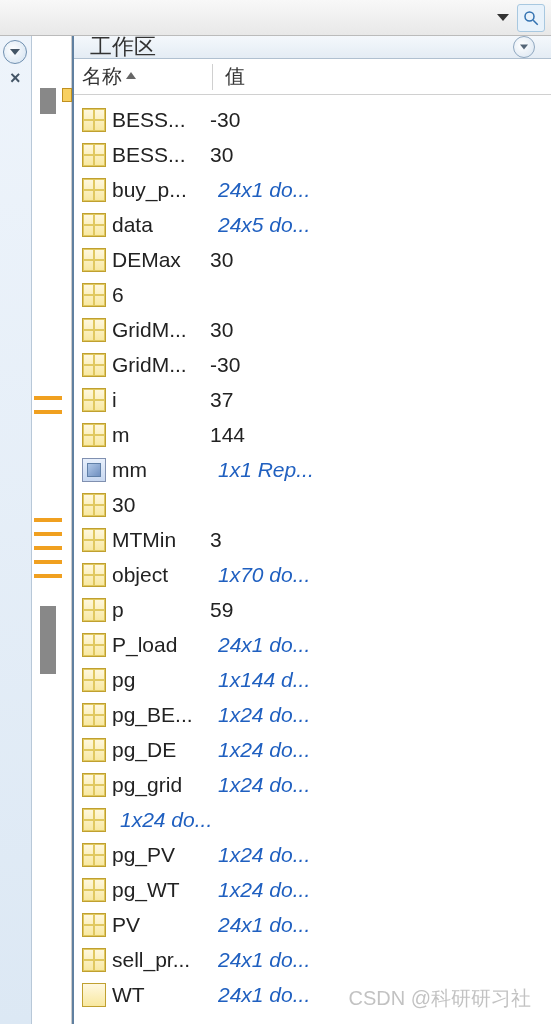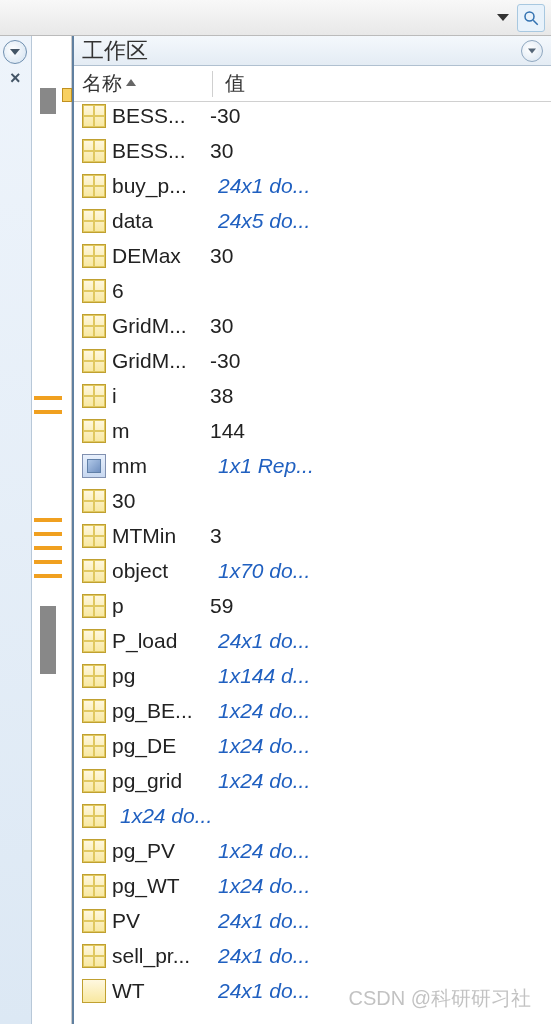--- a/index.html
+++ b/index.html
@@ -17,32 +17,32 @@
 .mm-left { width: 32px; background: linear-gradient(#eef4fb,#dce8f4); border-right: 1px solid #b8c8d8; display: flex; flex-direction: column; align-items: center; padding-top: 4px; gap: 2px; }
 .mm-circle { width: 24px; height: 24px; border: 1px solid #7090b0; border-radius: 50%; background: radial-gradient(circle at 40% 40%, #fff, #d0e0f0); display: flex; align-items: center; justify-content: center; }
 .mm-circle svg { width: 10px; height: 10px; }
 .mm-close { font-size: 18px; color: #456; padding: 2px 4px; cursor: pointer; font-weight: bold; }
 .mm-right { width: 40px; position: relative; }
 .mm-bar { position: absolute; left: 8px; width: 16px; background: #888; }
 .mm-tick { position: absolute; left: 2px; width: 28px; height: 4px; background: #f0a020; }
 .mm-cursor { position: absolute; left: 30px; width: 10px; height: 14px; background: #f8d060; border: 1px solid #c09020; }
 
 .workspace { flex: 1; display: flex; flex-direction: column; border-left: 2px solid #6080a0; }
-.ws-header { height: 30px; background: linear-gradient(#f4f8fc,#e4ecf4); border-bottom: 1px solid #b0c0d0; display: flex; align-items: center; padding: 0 8px; justify-content: space-between; }
+.ws-header { height: 23px; background: linear-gradient(#f4f8fc,#e4ecf4); border-bottom: 1px solid #b0c0d0; display: flex; align-items: center; padding: 0 16px; justify-content: space-between; }
 .ws-title { font-size: 22px; color: #333; }
 .ws-drop { width: 22px; height: 22px; border: 1px solid #90a8c0; border-radius: 50%; background: radial-gradient(circle at 40% 40%, #fff, #d8e4f0); display: flex; align-items: center; justify-content: center; }
 .ws-drop svg { width: 8px; height: 8px; }
 
 .col-headers { height: 36px; background: #fff; border-bottom: 1px solid #d0d0d0; display: flex; align-items: center; padding-left: 8px; font-size: 20px; color: #333; }
 .col-name { width: 130px; display: flex; align-items: center; gap: 4px; }
 .col-sort { width: 0; height: 0; border-left: 5px solid transparent; border-right: 5px solid transparent; border-bottom: 7px solid #666; margin-bottom: 2px; }
 .col-sep { width: 1px; height: 26px; background: #d0d0d0; margin-right: 12px; }
 
 .var-list { flex: 1; overflow: hidden; padding-left: 4px; padding-top: 2px; }
-.var-row { height: 35px; display: flex; align-items: flex-start; padding-left: 4px; }
+.var-row { height: 35px; display: flex; align-items: flex-end; padding-left: 4px; }
 .var-icon { width: 24px; height: 24px; margin-right: 6px; border: 1px solid #c0a030; background: linear-gradient(#fff8e0,#f8e8a0); display: grid; grid-template: 1fr 1fr / 1fr 1fr; flex-shrink: 0; }
 .var-icon div { border: 1px solid #e0c860; }
 .var-icon.obj { background: linear-gradient(#e8f0fc,#c8d8f0); border-color: #8090b0; display: flex; align-items: center; justify-content: center; }
 .var-icon.obj::before { content: ""; width: 12px; height: 12px; background: linear-gradient(135deg,#b0c8e8,#7090c0); border: 1px solid #6080a8; transform: rotate(0deg); }
 .var-name { width: 98px; font-size: 21px; color: #222; white-space: nowrap; overflow: hidden; text-overflow: ellipsis; }
 .var-val { font-size: 21px; color: #222; white-space: nowrap; overflow: hidden; }
 .var-val.link { color: #2060c0; font-style: italic; margin-left: 8px; }
 
 .watermark { position: absolute; right: 20px; bottom: 12px; color: rgba(120,120,120,0.45); font-size: 20px; pointer-events: none; }
 </style>
@@ -183,21 +183,21 @@
           <div class="var-val">-30</div>
         </div>
         <div class="var-row">
           <div class="var-icon">
             <div></div>
             <div></div>
             <div></div>
             <div></div>
           </div>
           <div class="var-name">i</div>
-          <div class="var-val">38</div>
+          <div class="var-val">37</div>
         </div>
         <div class="var-row">
           <div class="var-icon">
             <div></div>
             <div></div>
             <div></div>
             <div></div>
           </div>
           <div class="var-name">m</div>
           <div class="var-val">144</div>

